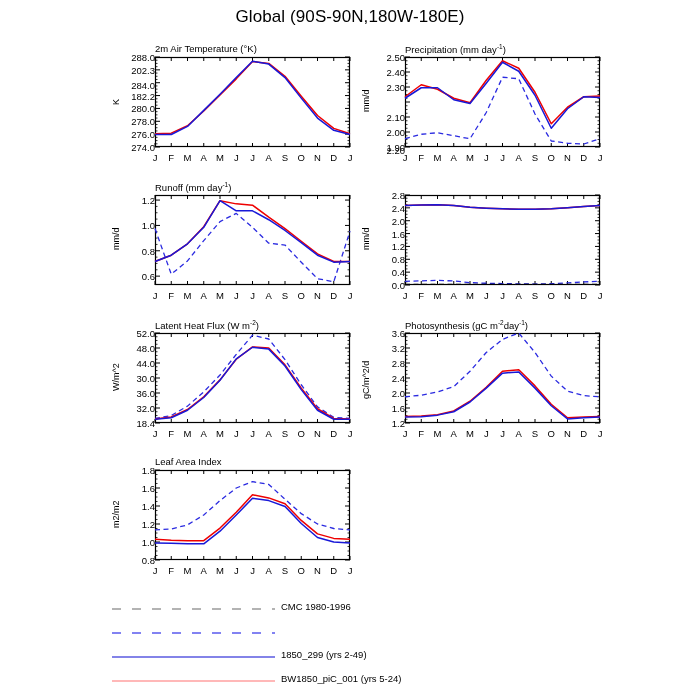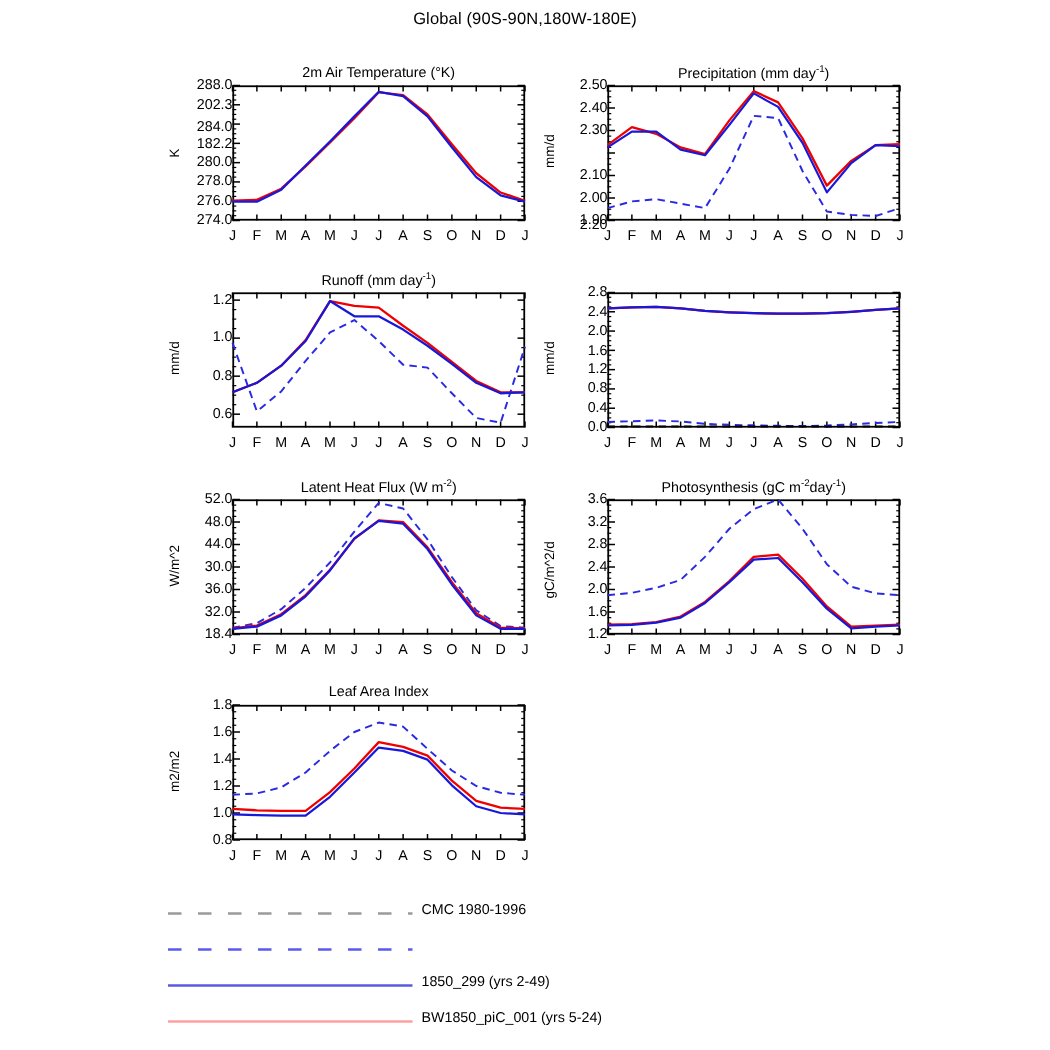--- a/index.html
+++ b/index.html
@@ -7,26 +7,26 @@
     width:700px;height:700px;
     background:#ffffff;
     font-family:"Liberation Sans", sans-serif;
     color:#000;
     overflow:hidden;
     position:relative;
   }
   #figure{position:absolute;left:0;top:0;width:700px;height:700px;}
   .fig-title{
     position:absolute;left:0;top:7px;width:700px;
-    text-align:center;font-size:11px;color:#000;letter-spacing:0.1px;
+    text-align:center;font-size:17px;color:#000;letter-spacing:0.1px;
   }
   .panel{position:absolute;}
   .panel-title{
     position:absolute;left:0;top:-14px;width:100%;
-    text-align:center;font-size:9.5px;white-space:nowrap;
+    font-size:9.5px;white-space:nowrap;
   }
   .panel-title sup{font-size:6.5px;vertical-align:super;}
   .ylabel{
     position:absolute;font-size:9px;
     transform-origin:0 0;
     transform:rotate(-90deg);
     white-space:nowrap;
   }
   .ytick{
     position:absolute;right:0;font-size:9.5px;text-align:right;

